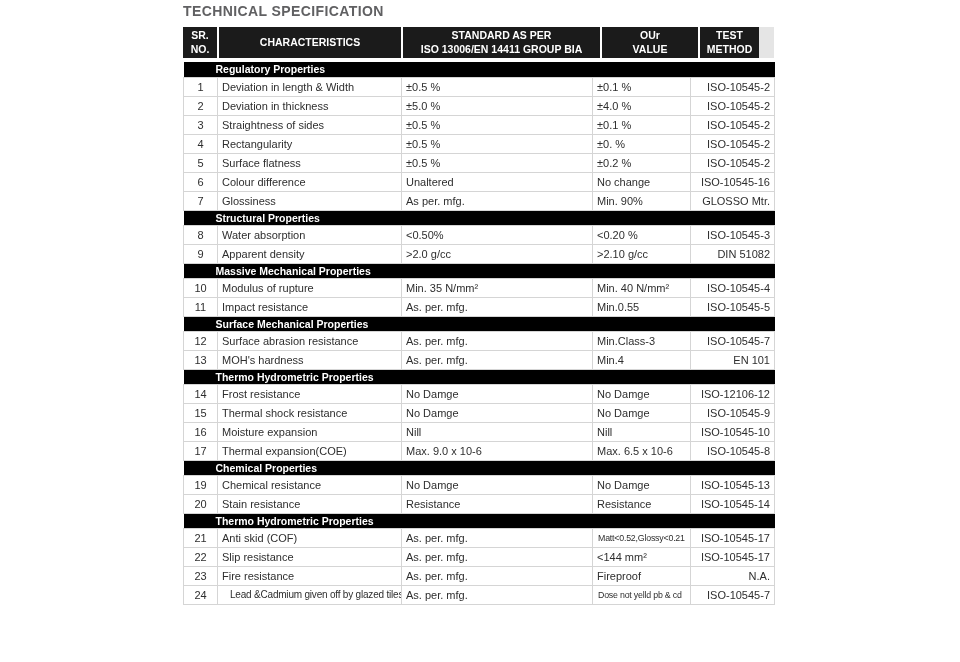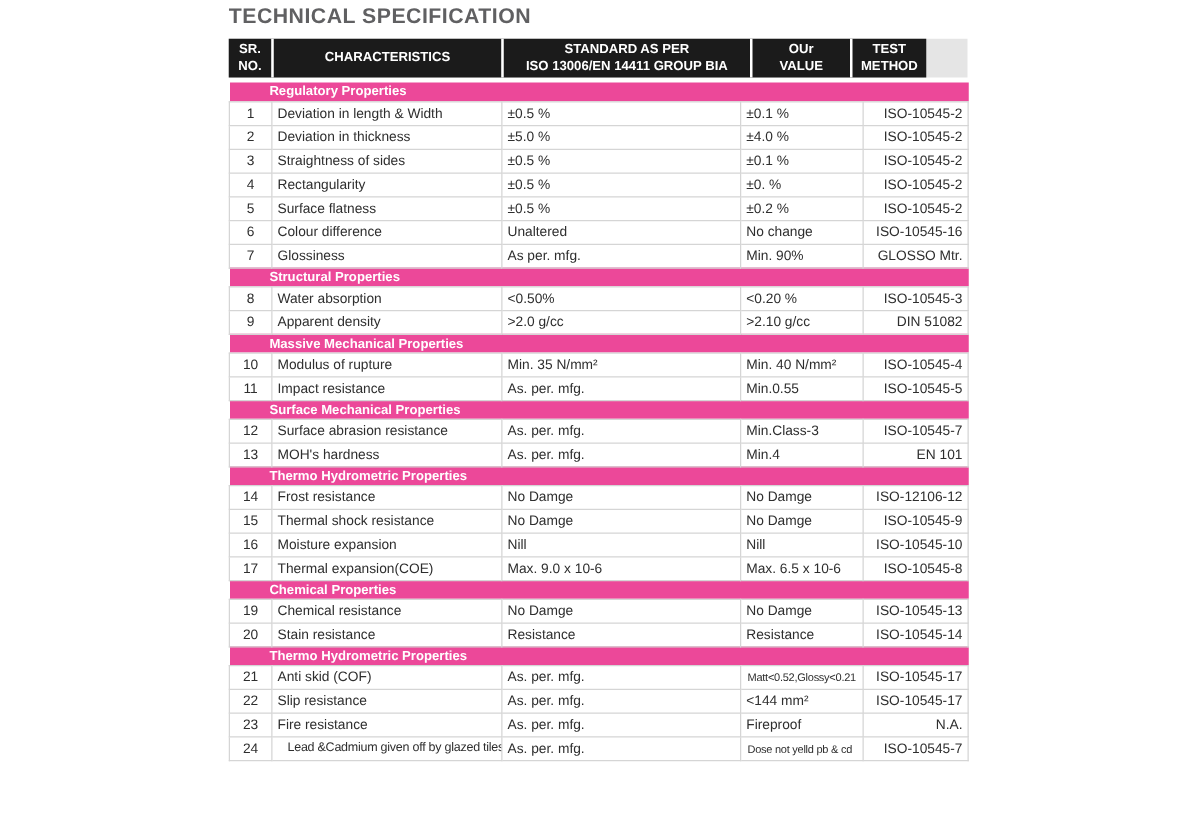--- a/index.html
+++ b/index.html
@@ -8,21 +8,21 @@
     background: #ffffff;
     font-family: "Liberation Sans", sans-serif;
     overflow: hidden;
   }
   .content {
     position: absolute;
     left: 183px; top: 3px;
     width: 591px;
   }
   .page-title {
-    font-size: 17px;
+    font-size: 14px;
     font-weight: bold;
     color: #606062;
     letter-spacing: 0.4px;
     margin-bottom: 8px;
   }
   
   .thead { display: flex; background: #e5e5e5; }
   .th {
     background: #1b1b1b;
     color: #ffffff;
@@ -32,21 +32,21 @@
     display: flex; align-items: center; justify-content: center;
     text-align: center;
     white-space: pre-line;
     height: 31px;
     padding: 0 2px;
   }
   .th + .th { border-left: 2px solid #ffffff; }
   .th.c0 { width: 34px; }
   .th.c1 { width: 184px; }
   .th.c2 { width: 199px; }
-  .th.c3 { width: 80px; }
+  .th.c3 { width: 98px; }
   .th.c4 { width: 61px; }
 
   table {
     border-collapse: collapse;
     table-layout: fixed;
     width: 591px;
     margin-top: 4px;
   }
   col.c0 { width: 34px; }
   col.c1 { width: 184px; }
@@ -66,21 +66,21 @@
   td.cell-sr { text-align: center; }
   td.cell-characteristic { padding-left: 21px; }
   td.cell-standard { padding-left: 27px; }
   td.cell-value { padding-left: 11px; }
   td.cell-method { text-align: right; }
 
   td.cell-value.small { font-size: 8.8px; padding-left: 5px; letter-spacing: -0.2px; }
   td.cell-characteristic.small { font-size: 10px; padding-left: 12px; letter-spacing: -0.2px; margin-top: 13px; }
 
   tr.section-row td {
-    background: #ec4899;
+    background: #000000;
     color: #ffffff;
     font-weight: bold;
     font-size: 10.5px;
     height: 15px;
     padding: 1px 4px 1px 32px;
     border: 0;
     white-space: nowrap;
   }
 </style>
 </head>

